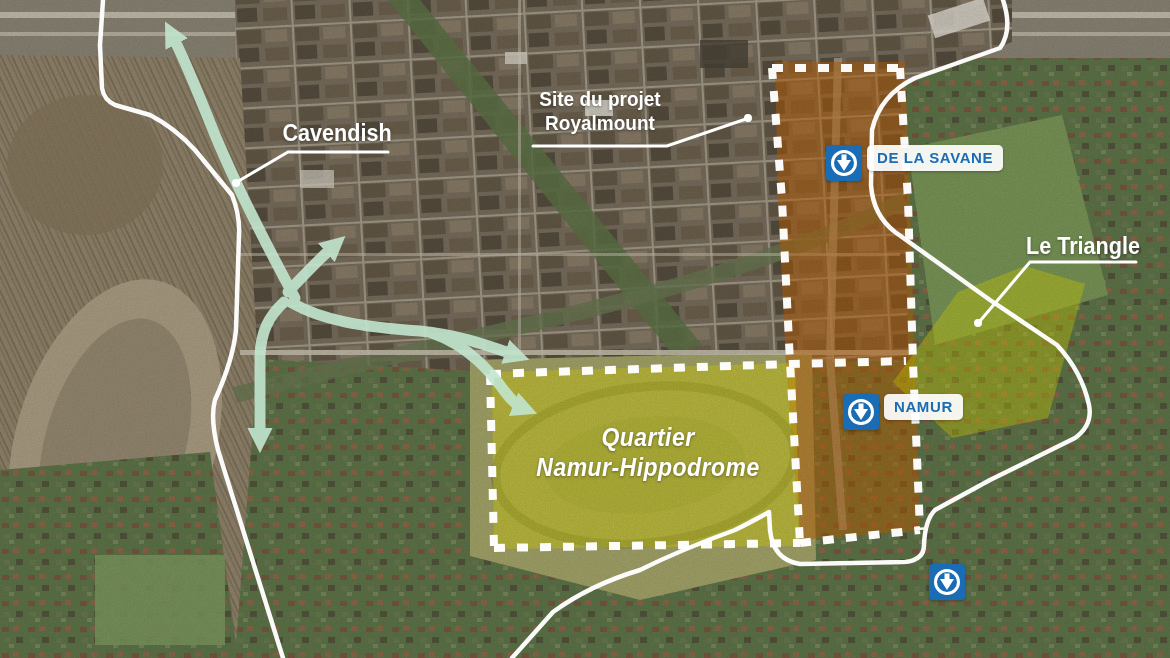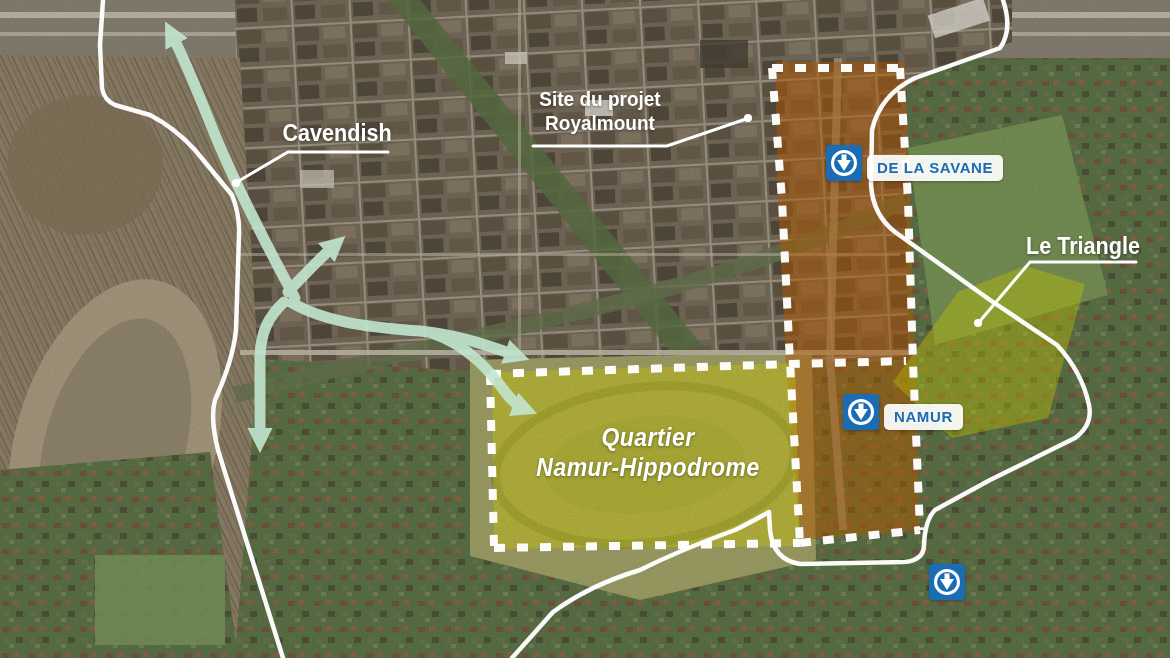--- a/index.html
+++ b/index.html
@@ -6,21 +6,21 @@
   #stage{position:relative;width:1170px;height:658px;overflow:hidden;
          font-family:"Liberation Sans",sans-serif;background:#6b7d52;}
   #stage svg.mapsvg{position:absolute;left:0;top:0;display:block;}
   .maplabel{position:absolute;color:#fff;font-weight:bold;line-height:1.18;
             text-shadow:0 1px 3px rgba(35,35,25,.5);white-space:nowrap;text-align:center;}
   #lbl-cavendish{left:237px;top:119px;width:200px;font-size:24px;transform:scaleX(.9);}
   #lbl-site{left:515px;top:88px;width:170px;font-size:20px;transform:scaleX(.95);}
   #lbl-triangle{left:983px;top:232px;width:200px;font-size:24px;transform:scaleX(.9);}
   #lbl-quartier{left:498px;top:423px;width:300px;font-size:25px;font-style:italic;
                 letter-spacing:.5px;transform:scaleX(.92);}
-  .badge{position:absolute;display:flex;align-items:flex-end;gap:5px;}
+  .badge{position:absolute;display:flex;align-items:flex-start;gap:5px;}
   #b-savane{left:826px;top:145px;}
   #b-namur{left:843px;top:394px;}
   #b-plamondon{left:929px;top:564px;}
   .mpill{background:rgba(255,255,255,.92);color:#1a6cb5;font-weight:bold;font-size:15px;
          letter-spacing:.6px;padding:4px 10px 5px;border-radius:5px;
          box-shadow:0 1px 3px rgba(0,0,0,.28);white-space:nowrap;}
   .micon{width:36px;height:36px;flex:0 0 36px;border-radius:4px;background:#1a6cb5;
          box-shadow:0 1px 3px rgba(0,0,0,.3);display:flex;align-items:center;justify-content:center;}
 </style>
 </head>

